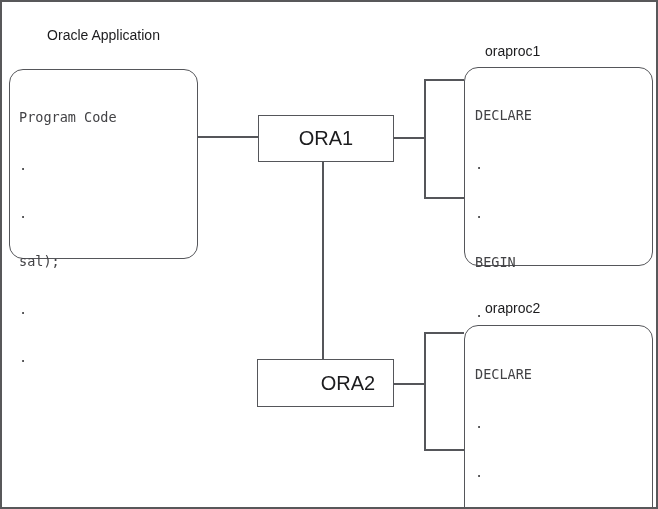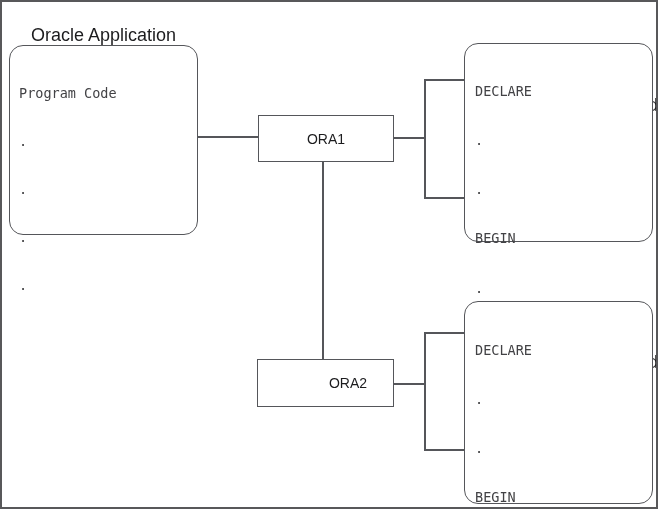--- a/index.html
+++ b/index.html
@@ -12,50 +12,51 @@
     position: relative;
     width: 654px;
     height: 505px;
     border: 2px solid #58585a;
     background: #ffffff;
     overflow: hidden;
   }
   .label {
     position: absolute;
     color: #1c1c1e;
-    font-size: 18px;
+    font-size: 14px;
     line-height: 18px;
     white-space: pre;
   }
   .centered { text-align: center; }
   .rbox {
     position: absolute;
     border: 1.5px solid #55565a;
     border-radius: 14px;
     background: #ffffff;
     box-sizing: border-box;
+    margin-top: 24px;
   }
   .code {
     font-family: "DejaVu Sans Mono", "Liberation Mono", monospace;
     font-size: 13.5px;
     line-height: 16px;
     color: #424245;
     white-space: pre;
   }
   .code.proc { line-height: 16.4px; }
   .node {
     position: absolute;
     border: 1.5px solid #55565a;
     background: #ffffff;
     box-sizing: border-box;
     display: flex;
     align-items: center;
     justify-content: center;
     color: #1c1c1e;
-    font-size: 14px;
+    font-size: 20px;
   }
   .line {
     position: absolute;
     background: #55565a;
   }
 
   
   .app-title { left: 7px; top: 24px; width: 189px; }
   .app-box   { left: 7px; top: 43px; width: 189px; height: 190px; padding: 7px 0 0 9px; }
 
@@ -86,20 +87,21 @@
 <body>
 
 <div class="canvas">
 
   <div class="label centered app-title">Oracle Application</div>
   <div class="rbox app-box">
     <div class="code">
       <div>Program Code</div>
       <div>.</div>
       <div>.</div>
+      <div>sal);</div>
       <div>.</div>
       <div>.</div>
       
       
     </div>
   </div>
 
   <div class="node ora1">ORA1</div>
   <div class="node ora2">ORA2</div>
 

